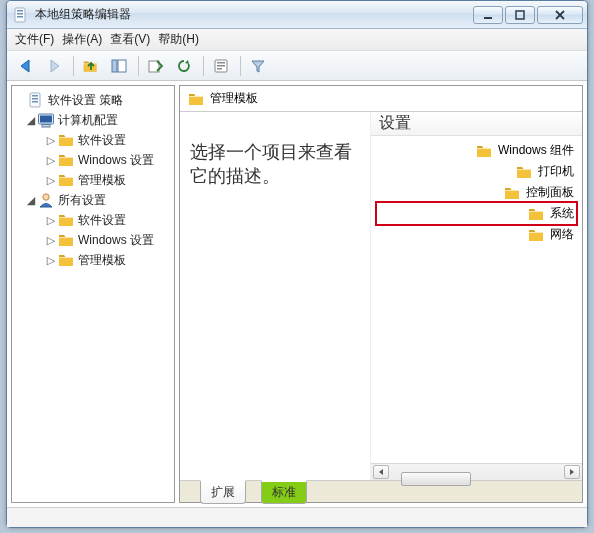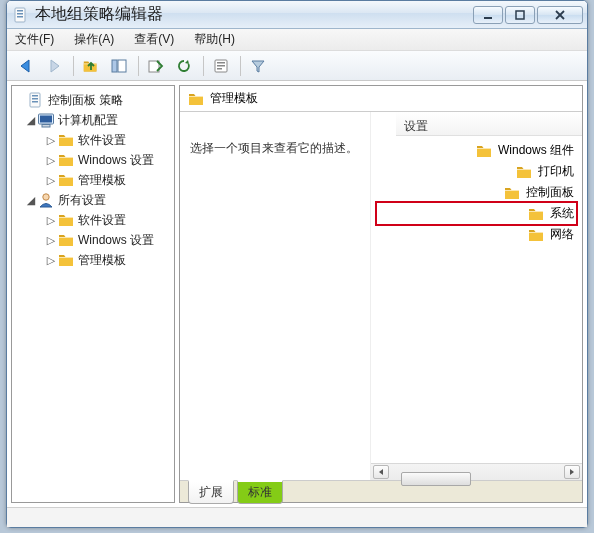--- a/index.html
+++ b/index.html
@@ -15,36 +15,36 @@
 
   
   .titlebar {
     height:28px;
     background:linear-gradient(#f4f8fc,#dbe7f3 45%,#cfdff0 46%,#e6eff8);
     border-bottom:1px solid #9fb6cc;
     display:flex; align-items:center; padding:0 4px 0 6px;
     border-radius:4px 4px 0 0;
   }
   .titlebar .ticon { width:16px; height:16px; margin-right:6px; }
-  .titlebar .ttxt { font-size:16px; color:#1a1a1a; flex:1; }
+  .titlebar .ttxt { font-size:12px; color:#1a1a1a; flex:1; }
   .titlebar .winbtns { display:flex; gap:2px; }
   .winbtn {
     width:30px; height:18px; border:1px solid #8aa0b6;
     border-radius:3px;
     background:linear-gradient(#f7fbff,#d8e6f3 48%,#c9ddf0 50%,#e8f1fa);
     display:flex; align-items:center; justify-content:center;
     font-size:11px; color:#2b3c4e;
   }
   .winbtn.close { width:46px; }
   .winbtn svg { stroke:#2b3c4e; }
 
   
   .menubar {
     height:22px; display:flex; align-items:center;
-    padding:0 8px; gap:20px;
+    padding:0 8px; gap:8px;
     background:linear-gradient(#f7f7f7,#ececec);
     border-bottom:1px solid #dcdcdc; font-size:12px; color:#222;
   }
   .menuitem { cursor:default; }
 
   
   .toolbar {
     height:30px; display:flex; align-items:center; padding:0 6px; gap:0;
     background:linear-gradient(#fafcfe,#e9eef3);
     border-bottom:1px solid #c9c9c9;
@@ -81,28 +81,27 @@
   .ind3 { padding-left:30px; }
 
   
   .rhead {
     height:26px; border-bottom:1px solid #ccc;
     display:flex; align-items:center; padding:0 8px; gap:6px;
     font-size:12px; background:#fff;
   }
   .rbody { flex:1; display:flex; min-height:0; }
   .rdesc {
-    width:190px; padding:28px 10px 10px 10px; font-size:12px; color:#333;
+    width:190px; padding:28px 10px 10px 10px; font-size:18px; color:#333;
   }
   .rlist { flex:1; display:flex; flex-direction:column; border-left:1px solid #eee; }
   .rlist .colhead {
-    height:24px; display:flex; align-items:flex-end; padding:0 8px;
-    border-bottom:1px solid #e0e0e0; font-size:12px; color:#333;
+    height:24px; display:flex; align-items:center; padding:0 8px;
+    border-bottom:1px solid #e0e0e0; font-size:16px; color:#333;
     background:linear-gradient(#fff,#f3f3f3);
-    margin-left:25px;
   }
   .rlist .items { padding:4px 6px; font-size:12px; }
   .ritem {
     display:flex; align-items:center; height:21px; gap:6px; padding:0 2px;justify-content:flex-end;
   }
   .ritem .icon { width:16px; height:16px; }
   .ritem.highlight { outline:2px solid #d00018; outline-offset:0; }
 
   
   .hscroll {
@@ -118,21 +117,21 @@
   .hscroll .track { flex:1; position:relative; margin:0 2px; }
   .hscroll .thumb {
     position:absolute; left:10px; top:0; width:70px; height:14px;
     border:1px solid #a8a8a8; border-radius:2px;
     background:linear-gradient(#fafafa,#dedede);
   }
 
   
   .tabstrip {
     height:22px; display:flex; align-items:flex-start;
-    padding-left:4px; gap:4px; font-size:12px; color:#333;
+    padding-left:4px; gap:16px; font-size:12px; color:#333;
     border-top:1px solid #ccc; background:#ece9d8;
   }
   .tabstrip .spacer { width:0; }
   .tab {
     padding:2px 10px; border:1px solid #aaa; border-top:2px solid #fff;
     background:linear-gradient(#fff,#f2f2f2);
     border-radius:0 0 4px 4px; margin-right:-1px; cursor:default;
     position:relative; top:-1px;
   }
   .tab.inactive { background:#84cc16; }
@@ -269,21 +268,21 @@
 
   <div class="client">
 
     <div class="pane left">
       <div class="tree">
         <div class="trow ind1">
           <span class="expander"></span>
           <svg class="icon" viewBox="0 0 16 16">
               <use href="#policy-root"></use>
             </svg>
-          <span class="tlabel">控制面板 策略</span>
+          <span class="tlabel">软件设置 策略</span>
         </div>
 
         <div class="trow ind2">
           <span class="expander">◢</span>
           <svg class="icon" viewBox="0 0 16 16">
               <use href="#computer"></use>
             </svg>
           <span class="tlabel">计算机配置</span>
         </div>
         <div class="trow ind3">

